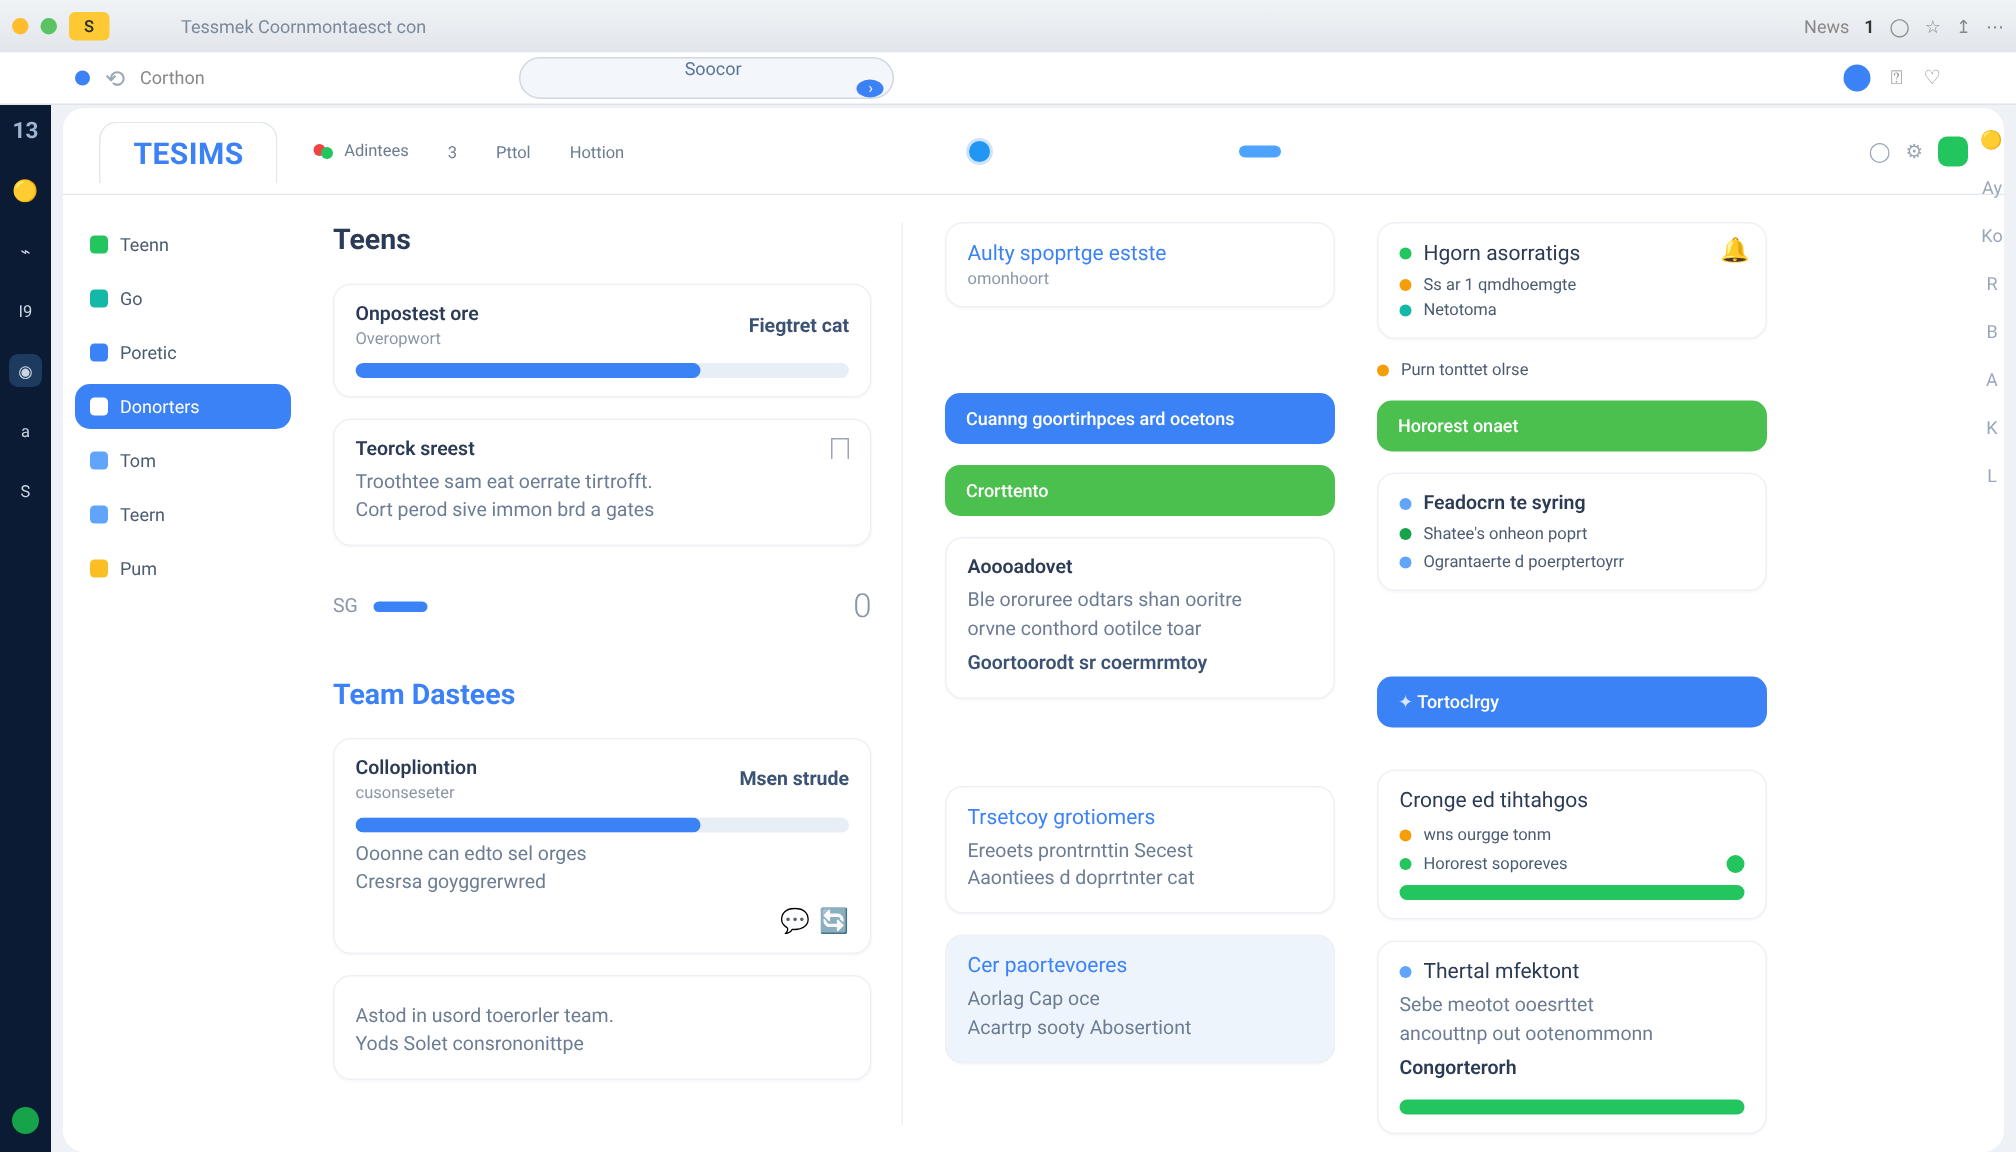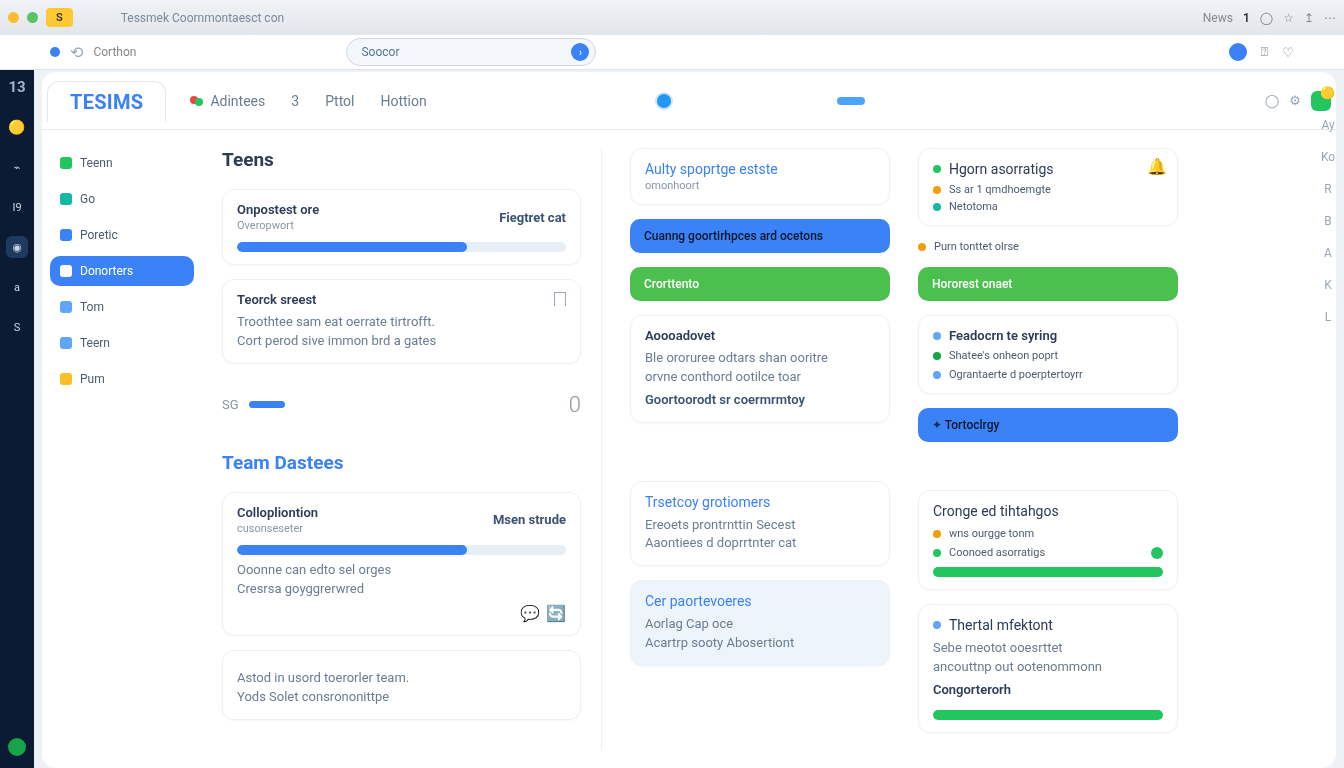--- a/index.html
+++ b/index.html
@@ -12,44 +12,44 @@
 .browser-bar .d2 { background: #5ac463; }
 .browser-tab { background: #ffc933; padding: 3px 10px; border-radius: 4px; font-size: 11px; color: #333; font-weight: 600; }
 .browser-title { color: #7a8a9a; font-size: 12px; margin-left: 40px; }
 .browser-right { margin-left: auto; display: flex; gap: 10px; align-items: center; color: #888; font-size: 12px; }
 .browser-right .num { color: #333; font-weight: 600; }
 
 
 .url-row { height: 35px; background: #fff; display: flex; align-items: center; padding: 0 50px 0 50px; gap: 10px; border-bottom: 1px solid #e0e4ea; }
 .url-glyph { width: 10px; height: 10px; border-radius: 50%; background: #3b82f6; }
 .url-text { font-size: 12px; color: #888; }
-.search-pill { margin-left: 200px; background: #f3f6fa; border: 1px solid #d0d8e2; border-radius: 18px; height: 28px; width: 250px; display: flex; align-items: center; padding: 0 6px 0 14px; font-size: 12px; color: #5a7599; }
+.search-pill { margin-left: 200px; background: #f3f6fa; border: 1px solid #d0d8e2; border-radius: 18px; height: 28px; width: 250px; display: flex; align-items: center; padding: 0 6px 0 14px; font-size: 12px; color: #5a7599; flex-direction: column; }
 .search-pill .go { margin-left: auto; width: 18px; height: 18px; border-radius: 50%; background: #3b82f6; display: flex; align-items: center; justify-content: center; color: #fff; font-size: 10px; }
 .url-right { margin-left: auto; display: flex; gap: 14px; align-items: center; color: #888; font-size: 13px; }
 .avatar-sm { width: 18px; height: 18px; border-radius: 50%; background: #3b82f6; }
 
 
 .layout { display: flex; height: calc(100% - 70px); }
 
 
 .rail { width: 34px; background: #0b1b34; display: flex; flex-direction: column; align-items: center; padding-top: 6px; gap: 18px; color: #cbd5e1; font-size: 11px; }
 .rail .rail-badge { background: #0b1b34; color: #9fb4d1; font-size: 15px; font-weight: 700; padding: 2px 3px; }
 .rail .rail-item { width: 22px; height: 22px; border-radius: 6px; display: flex; align-items: center; justify-content: center; font-size: 11px; }
 .rail .emoji { font-size: 14px; }
 .rail .active { background: #1e3a5f; }
 .rail .bottom { margin-top: auto; margin-bottom: 12px; }
 .rail .green-dot { width: 18px; height: 18px; border-radius: 50%; background: #16a34a; }
 
 
 .app { flex: 1; background: #eef2f6; display: flex; flex-direction: column; }
 
 
-.app-header { height: 58px; background: #fff; border-bottom: 1px solid #e3e8ee; display: flex; align-items: center; padding: 0 5px; gap: 24px; margin: 0 8px; border-radius: 14px 14px 0 0; margin-top: 2px; }
+.app-header { height: 58px; background: #fff; border-bottom: 1px solid #e3e8ee; display: flex; align-items: center; padding: 0 24px; gap: 24px; margin: 0 8px; border-radius: 14px 14px 0 0; margin-top: 2px; }
 .app-title-tab { background: #fff; border: 1px solid #e3e8ee; border-bottom: none; padding: 8px 22px; border-radius: 12px 12px 0 0; font-size: 20px; font-weight: 700; color: #3b82f6; letter-spacing: 0.3px; position: relative; top: 1px; }
-.app-nav { display: flex; gap: 26px; align-items: flex-end; font-size: 14px; color: #6b7c93; }
+.app-nav { display: flex; gap: 26px; align-items: flex-end; font-size: 11px; color: #6b7c93; }
 .app-nav .nav-item { display: flex; gap: 6px; align-items: center; }
 .app-nav .multicolor { position: relative; width: 14px; height: 14px; }
 .app-nav .multicolor::before { content: ''; position: absolute; width: 8px; height: 8px; border-radius: 50%; background: #ef4444; left: 0; top: 2px; }
 .app-nav .multicolor::after { content: ''; position: absolute; width: 8px; height: 8px; border-radius: 50%; background: #22c55e; left: 5px; top: 4px; }
 .header-spacer { flex: 0 0 180px; }
 .header-dot { width: 18px; height: 18px; border-radius: 50%; background: #2196f3; border: 2px solid #cfe3fb; }
 .header-pill { width: 28px; height: 8px; background: #4da3ff; border-radius: 4px; margin-left: 140px; }
 .header-right { margin-left: auto; display: flex; gap: 10px; align-items: center; color: #9aa7b8; font-size: 13px; }
 .header-right .sq { width: 20px; height: 20px; border-radius: 6px; background: #22c55e; }
 
@@ -86,21 +86,21 @@
 
 .mini-stat { display: flex; align-items: center; gap: 10px; color: #8a96a8; font-size: 12px; }
 .mini-stat .right-label { margin-left: auto; font-weight: 700; color: #3b5275; font-size: 13px; }
 
 .open-stat { display: flex; align-items: center; gap: 10px; margin-top: 14px; }
 .open-stat .lbl { font-size: 13px; color: #8a96a8; }
 .open-stat .val { font-size: 22px; font-weight: 300; color: #8a96a8; margin-left: auto; }
 .open-stat .mini-bar { width: 36px; height: 7px; background: #3b82f6; border-radius: 4px; }
 
 .btn { border-radius: 10px; padding: 10px 14px; font-size: 12px; font-weight: 500; text-align: left; }
-.btn.blue { background: #3b82f6; color: #0f172a; }
+.btn.blue { background: #3b82f6; color: #ffffff; margin-top: 43px; }
 .btn.green { background: #4cc04f; color: #fff; }
 
 .chip-row { display: flex; align-items: center; gap: 8px; font-size: 11px; color: #4b5b70; }
 .chip-row .dot { width: 8px; height: 8px; border-radius: 50%; }
 .d-green { background: #22c55e; } .d-blue { background: #60a5fa; } .d-orange { background: #f59e0b; } .d-teal { background: #14b8a6; } .d-g2 { background: #16a34a; }
 
 .panel-title { font-size: 14px; font-weight: 400; color: #2b3a55; }
 .panel-title.blue { color: #3b82f6; }
 
 .float-right-rail { position: absolute; right: 0; top: 70px; width: 32px; height: calc(100% - 70px); background: transparent; display: flex; flex-direction: column; gap: 18px; padding-top: 16px; align-items: center; color: #9aa7b8; font-size: 12px; }
@@ -365,21 +365,21 @@
           <div style="height:20px"></div>
 
           <div class="card">
             <div class="panel-title">Cronge ed tihtahgos</div>
             <div class="chip-row" style="margin-top:8px">
                 <span class="dot d-orange"></span>
                 <span>wns ourgge tonm</span>
               </div>
             <div class="chip-row" style="margin-top:6px">
                 <span class="dot d-green"></span>
-                <span>Coonoed asorratigs</span>
+                <span>Hororest soporeves</span>
                 <span style="margin-left:auto;width:12px;height:12px;border-radius:50%;background:#22c55e"></span>
               </div>
             <div class="prog-green"></div>
           </div>
 
           <div class="card">
             <div class="chip-row">
                 <span class="dot d-blue"></span>
                 <span class="panel-title">Thertal mfektont</span>
               </div>

